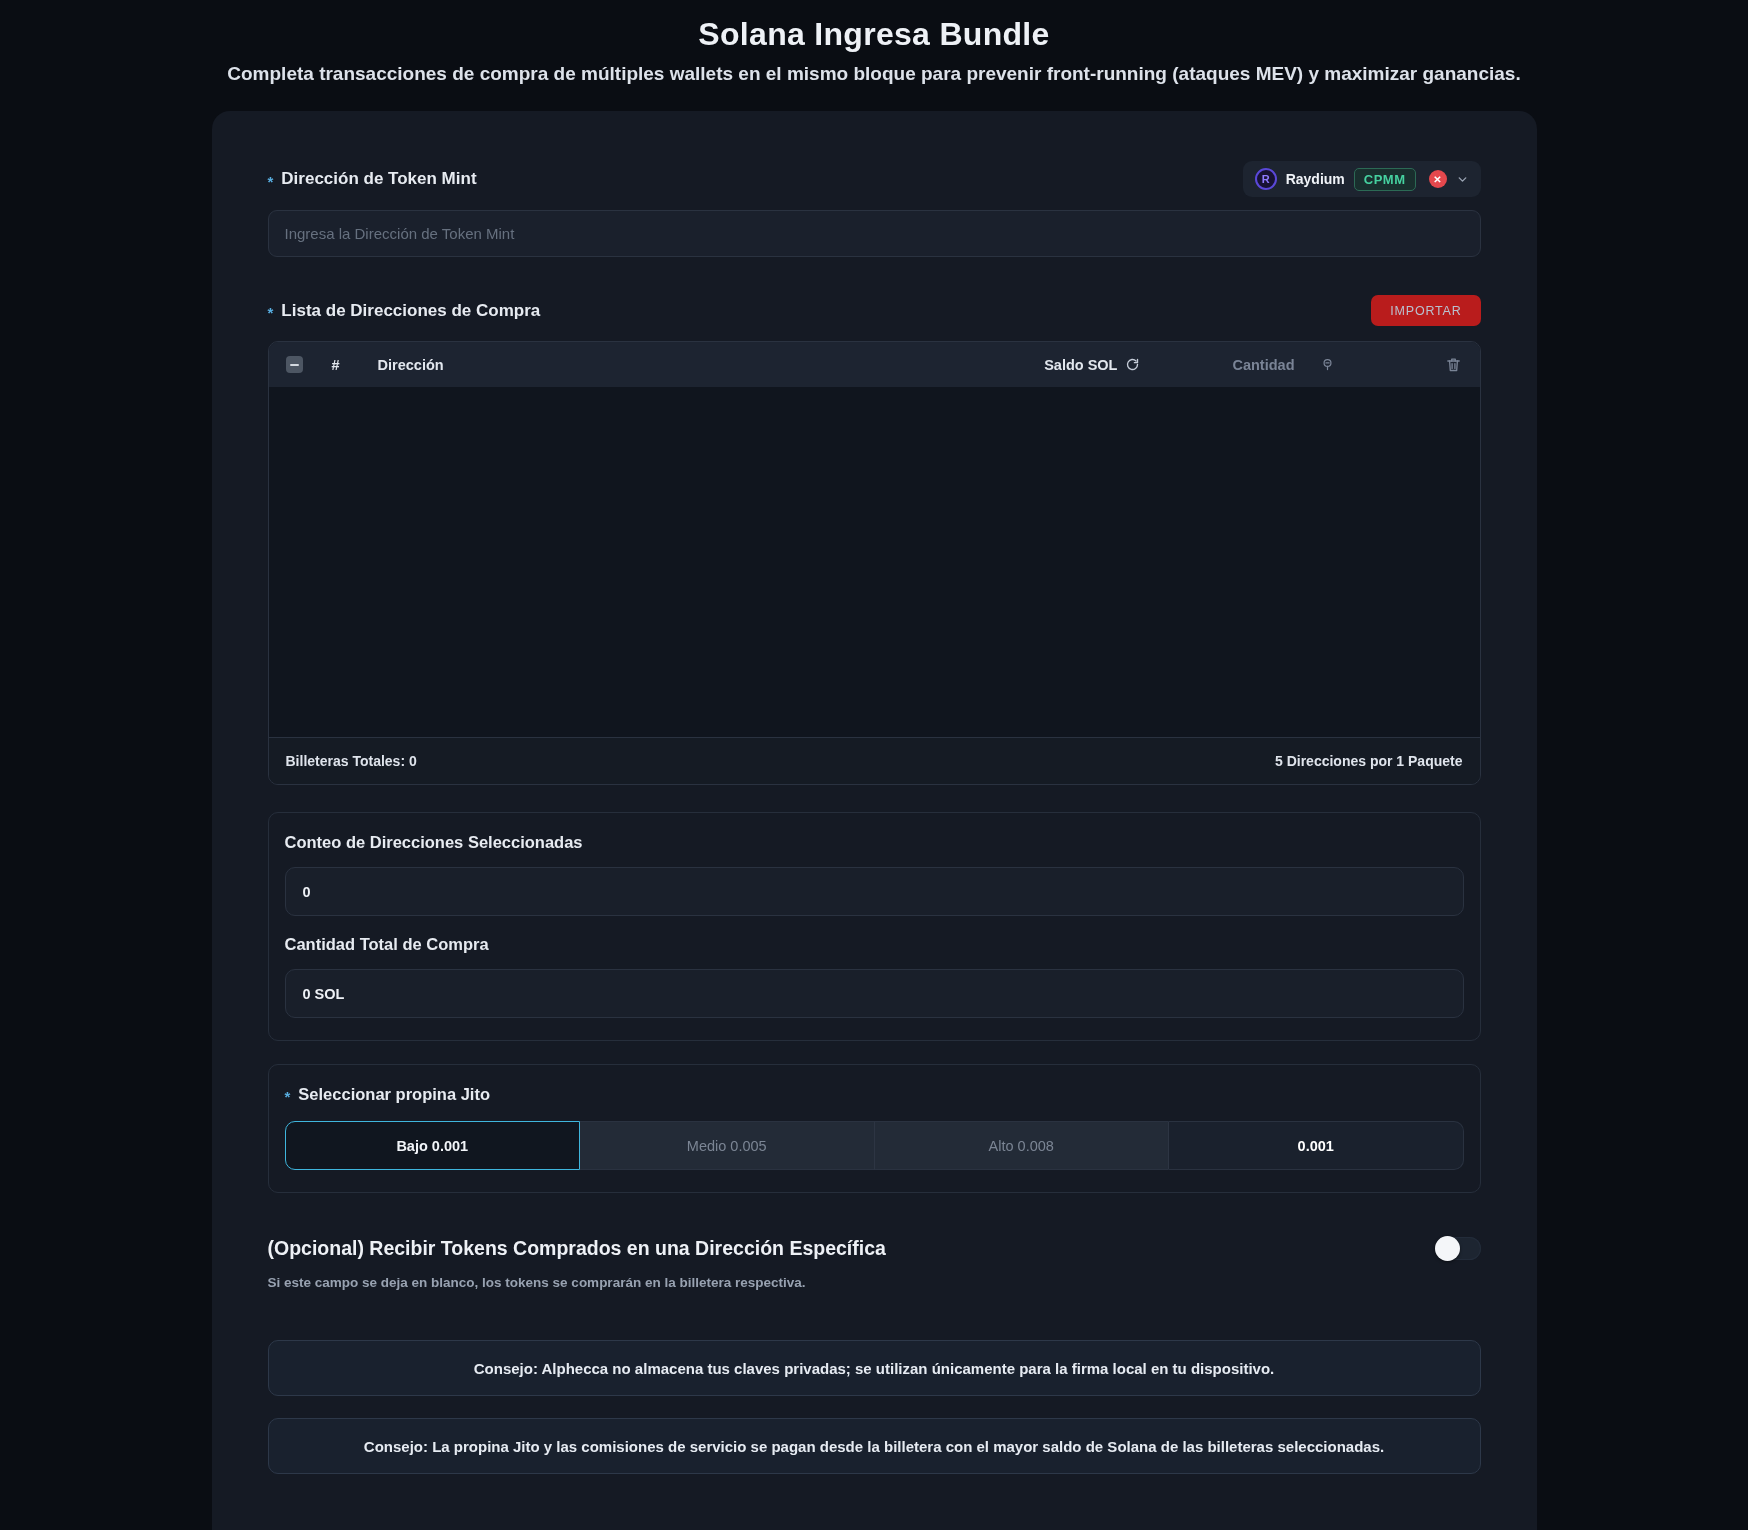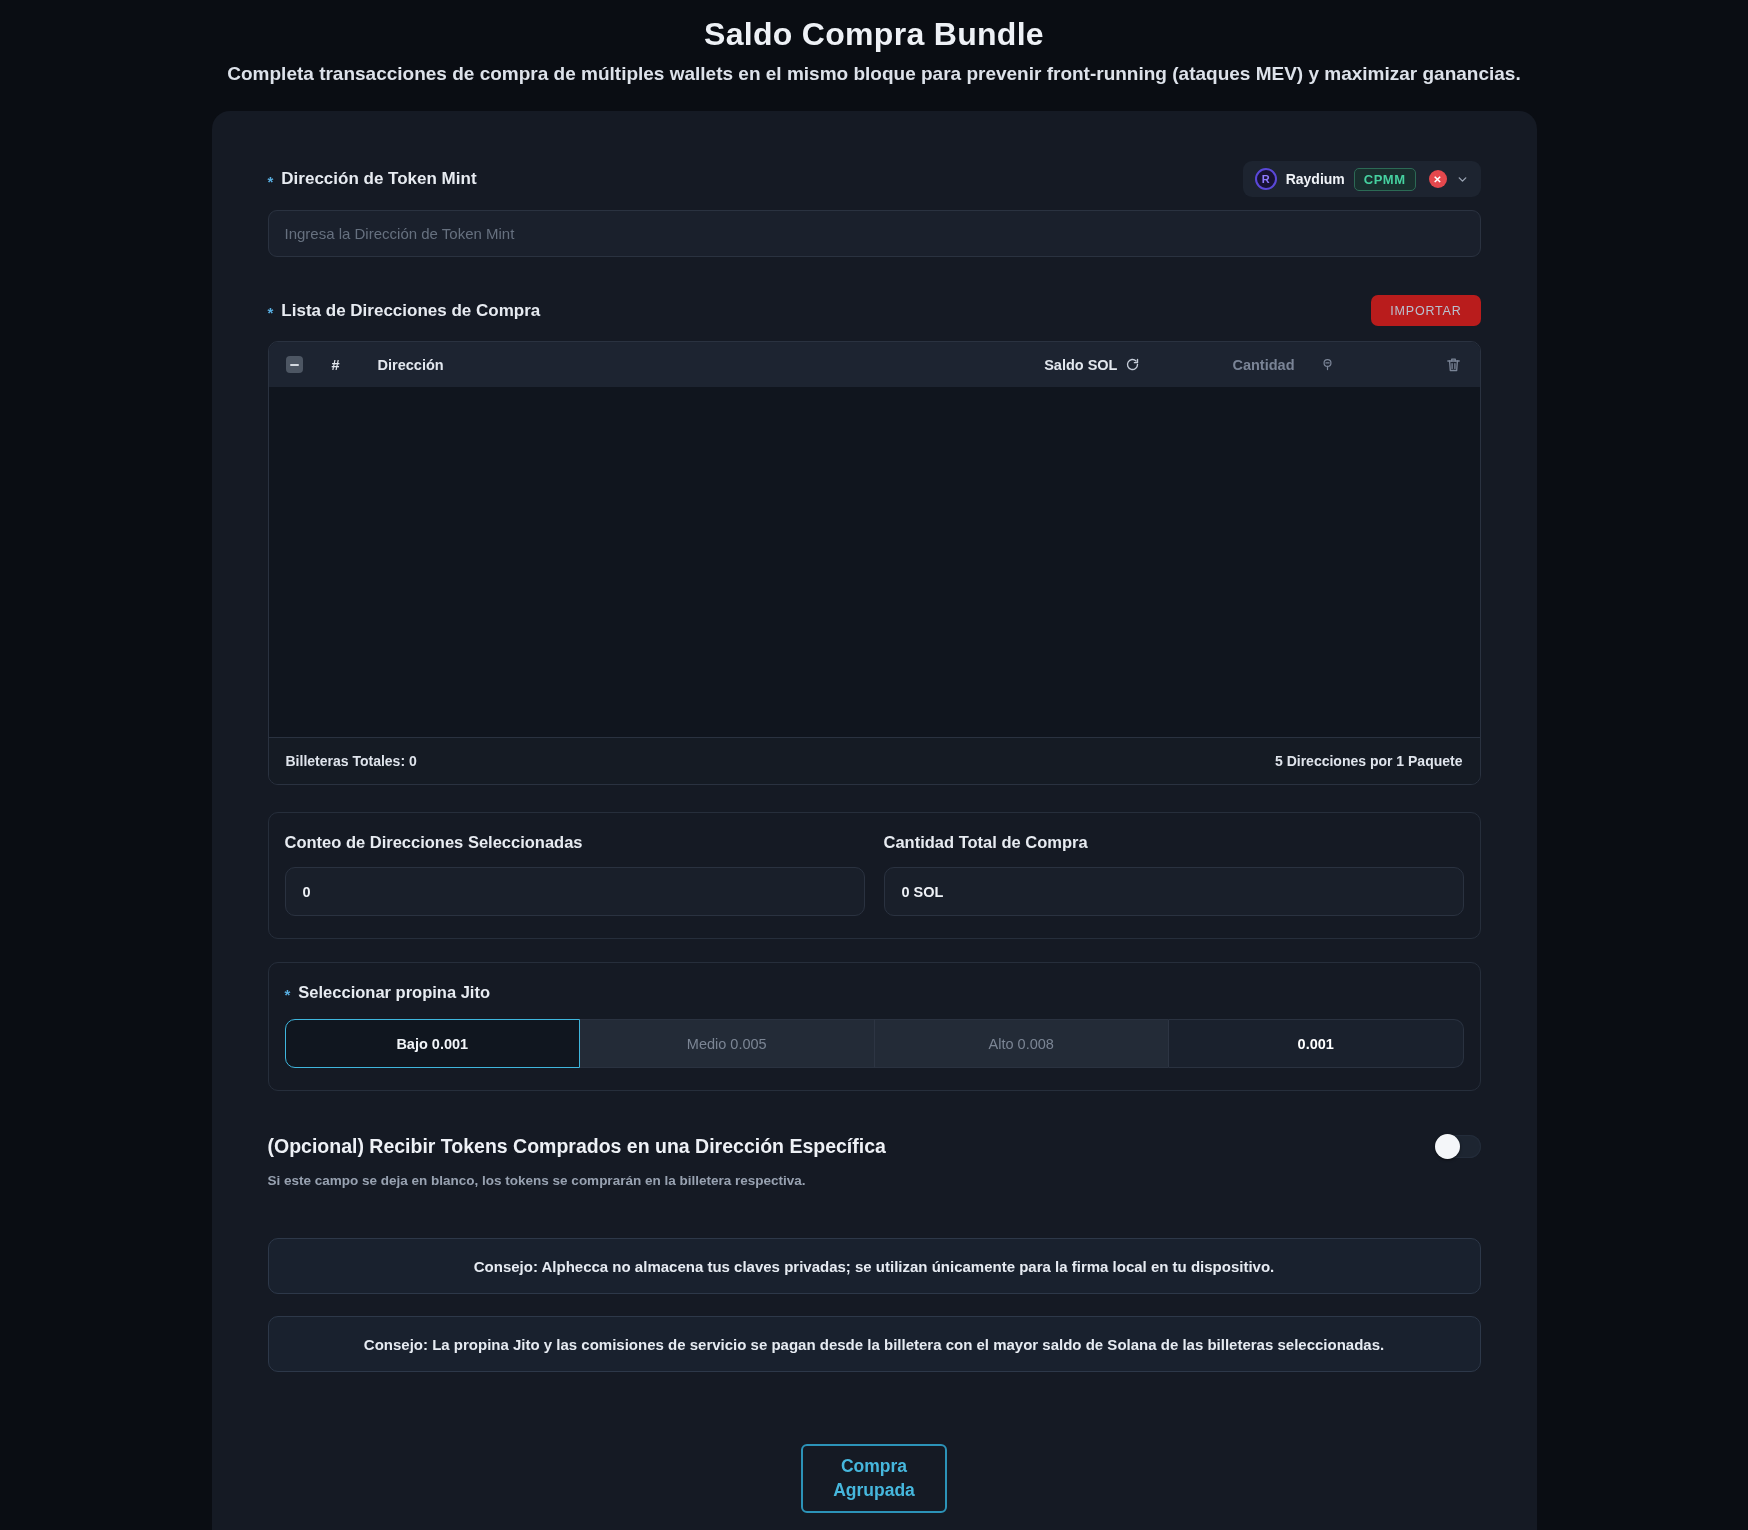--- a/index.html
+++ b/index.html
@@ -35,21 +35,21 @@
   .col-num { margin-left:29px; color:#e2e7ee; }
   .col-addr { margin-left:38px; color:#e2e7ee; }
   .col-balance { display:flex; align-items:center; gap:8px; color:#e2e7ee; }
   .col-amount { display:flex; align-items:center; gap:25px; color:#7a8496; margin-left:92px; }
   .t-head .spacer { flex:1; }
   .t-trash { color:#7a8496; margin:0 18px 0 110px; display:flex; cursor:pointer; }
   .t-body { height:350px; background:#10151e; }
   .t-foot { height:47px; background:#151b24; border-top:1px solid #2a3240; display:flex; align-items:center; justify-content:space-between; padding:0 17px; font-size:14px; font-weight:700; color:#dfe4ec; }
 
   
-  .summary { margin-top:27px; border:1px solid #262e3b; border-radius:10px; padding:20px 16px 22px; display:flex; gap:19px; }
+  .summary { margin-top:27px; border:1px solid #262e3b; border-radius:10px; padding:20px 16px 22px; display:flex; gap:19px;flex-direction:column; }
   .summary .colm { flex:1; }
   .sum-label { font-size:16.5px; font-weight:700; color:#e7ebf1; }
   .sum-input { width:100%; height:49px; margin-top:15px; background:#191f2a; border:1px solid #2a3240; border-radius:10px; padding:0 17px; font-size:14.5px; font-weight:700; color:#eef1f6; font-family:"Liberation Sans",sans-serif; outline:none; }
 
   
   .jito { margin-top:23px; border:1px solid #262e3b; border-radius:10px; padding:20px 16px 22px; }
   .segmented { margin-top:17px; display:flex; height:49px; border-radius:10px; }
   .seg { flex:1; display:flex; align-items:center; justify-content:center; font-size:14.5px; cursor:pointer; }
   .seg.sel { background:#10161f; border:1px solid #3fb6dd; border-radius:10px 0 0 10px; color:#f2f5f9; font-weight:600; }
   .seg.opt { background:#232b37; color:#7b8594; border-top:1px solid #2a3240; border-bottom:1px solid #2a3240; }
@@ -67,21 +67,21 @@
   .tip.first { margin-top:50px; }
 
   .submit-wrap { margin-top:72px; display:flex; justify-content:center; }
   .submit-btn { background:transparent; border:2px solid #2c93b8; border-radius:6px; padding:9px 30px; color:#46b7dd; font-size:17.5px; font-weight:700; line-height:1.35; text-align:center; cursor:pointer; font-family:"Liberation Sans",sans-serif; }
 
   svg { display:block; }
 </style>
 </head>
 <body>
 
-<div class="page-title">Saldo Compra Bundle</div>
+<div class="page-title">Solana Ingresa Bundle</div>
 <div class="page-subtitle">Completa transacciones de compra de múltiples wallets en el mismo bloque para prevenir front-running (ataques MEV) y maximizar ganancias.</div>
 
 <div class="card">
 
   
   <div class="row-between">
     <div class="field-label">
       <span class="req">*</span>
       <span>Dirección de Token Mint</span>
     </div>

